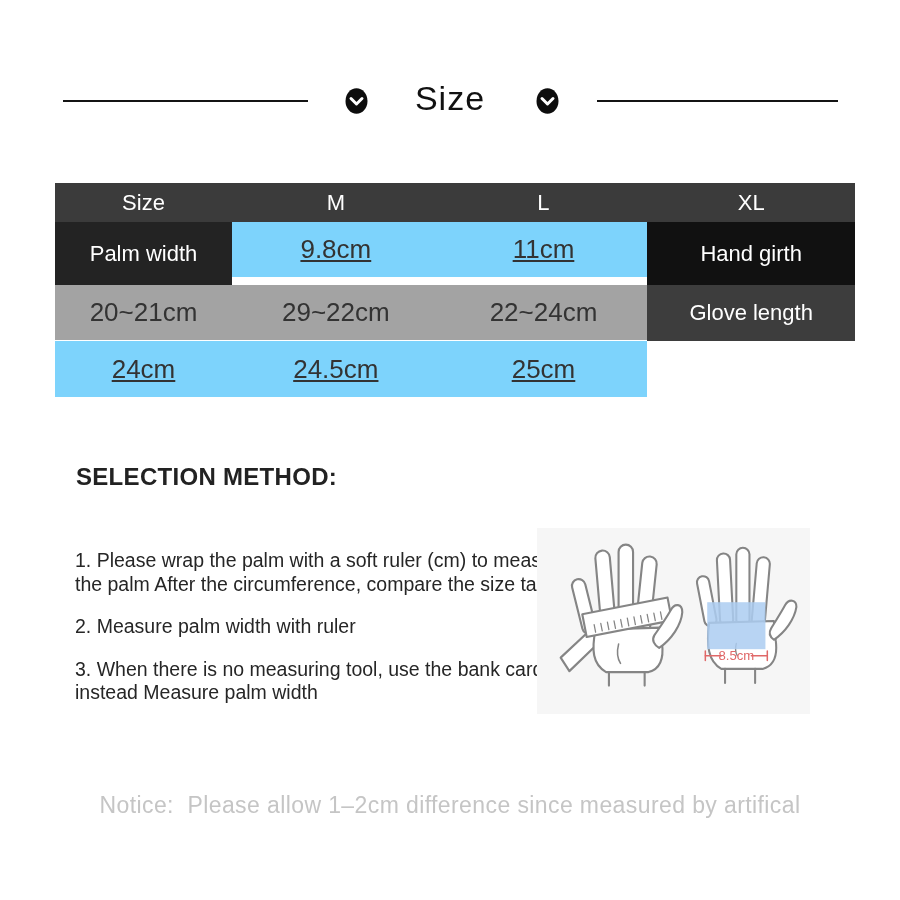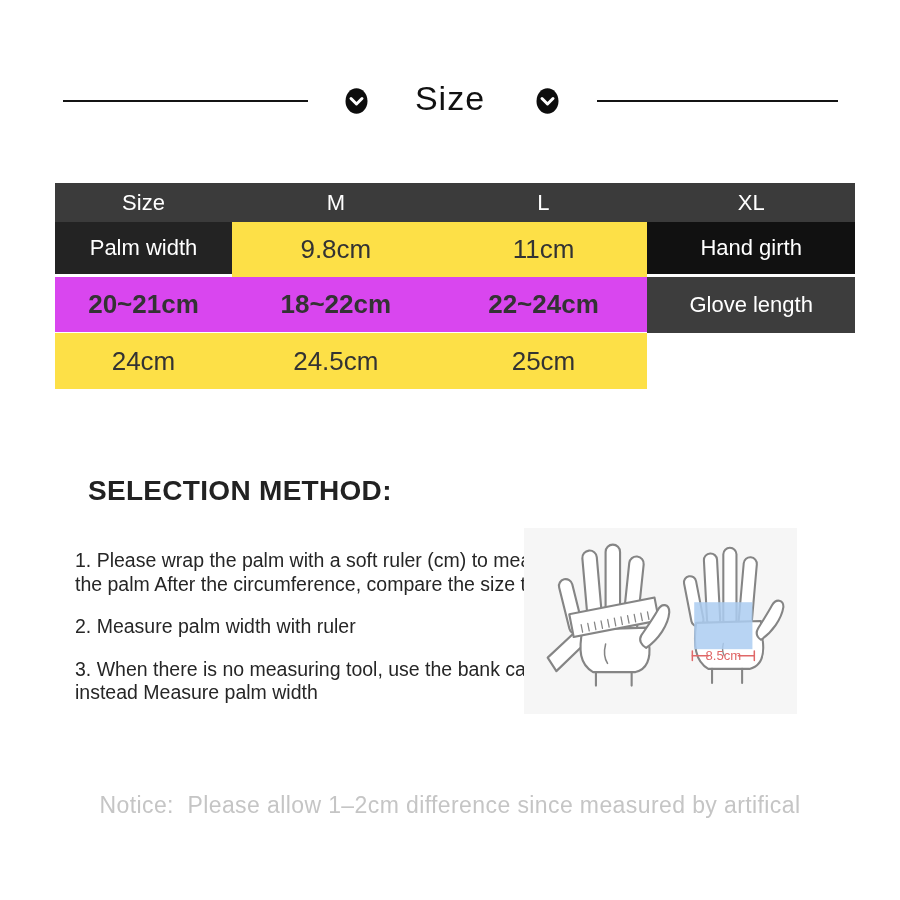--- a/index.html
+++ b/index.html
@@ -14,36 +14,36 @@
   .hline-right{left:597px;width:241px;}
   .oval{position:absolute;top:88px;width:23px;height:26px;display:block;}
   .oval-left{left:345px;}
   .oval-right{left:536px;}
 
   
   .size-table{position:absolute;left:55px;top:183px;width:800px;display:grid;
               grid-template-columns:177px 1fr 1fr 1fr;}
   .hcell{height:39px;background:#3b3b3b;color:#fff;font-size:22px;
          display:flex;align-items:center;justify-content:center;}
-  .rlabel{height:52px;color:#fff;font-size:22px;
+  .rlabel{height:63px;color:#fff;font-size:22px;
           display:flex;align-items:center;justify-content:center;}
   .dcell{height:55px;font-size:26px;color:#333;
          display:flex;align-items:center;justify-content:center;}
   .lbg1{background:#232323;} .lbg2{background:#111111;} .lbg3{background:#3d3d3d;height:56px;}
-  .dodd{background:#fde047;} .deven{background:#d946ef;font-weight:bold;} .dlast{height:56px;}
+  .dodd{background:#7dd3fc;text-decoration:underline;} .deven{background:#a3a3a3;} .dlast{height:56px;}
 
   
-  .sel-heading{position:absolute;left:72px;top:459px;margin:16px;font-size:28px;font-weight:700;
+  .sel-heading{position:absolute;left:72px;top:459px;margin:4px;font-size:24px;font-weight:700;
                letter-spacing:0.3px;color:#222;}
   .steps{position:absolute;left:75px;top:549px;width:505px;}
   .steps p{margin:0 0 19px 0;font-size:19.5px;line-height:23.5px;color:#262626;
            white-space:pre-line;}
 
   
-  .hands-panel{position:absolute;left:524px;top:528px;width:273px;height:186px;background:#f6f6f6;}
+  .hands-panel{position:absolute;left:537px;top:528px;width:273px;height:186px;background:#f6f6f6;}
   .hand-svg{position:absolute;display:block;}
   .hand-left{left:14px;top:8px;}
   .hand-right{left:158px;top:14px;}
 
   
   .notice{position:absolute;left:0;top:792px;width:900px;margin:0;text-align:center;
           font-size:23px;letter-spacing:0.4px;color:#c5c5c5;white-space:pre-wrap;}
 </style>
 </head>
 <body>
@@ -71,21 +71,21 @@
     <div class="hcell">M</div>
     <div class="hcell">L</div>
     <div class="hcell">XL</div>
 
     <div class="rlabel lbg1">Palm width</div>
     <div class="dcell dodd">9.8cm</div>
     <div class="dcell dodd">11cm</div>
 
     <div class="rlabel lbg2">Hand girth</div>
     <div class="dcell deven">20~21cm</div>
-    <div class="dcell deven">18~22cm</div>
+    <div class="dcell deven">29~22cm</div>
     <div class="dcell deven">22~24cm</div>
 
     <div class="rlabel lbg3">Glove length</div>
     <div class="dcell dodd dlast">24cm</div>
     <div class="dcell dodd dlast">24.5cm</div>
     <div class="dcell dodd dlast">25cm</div>
   </div>
 
   <h2 class="sel-heading">SELECTION METHOD:</h2>
   <div class="steps">

